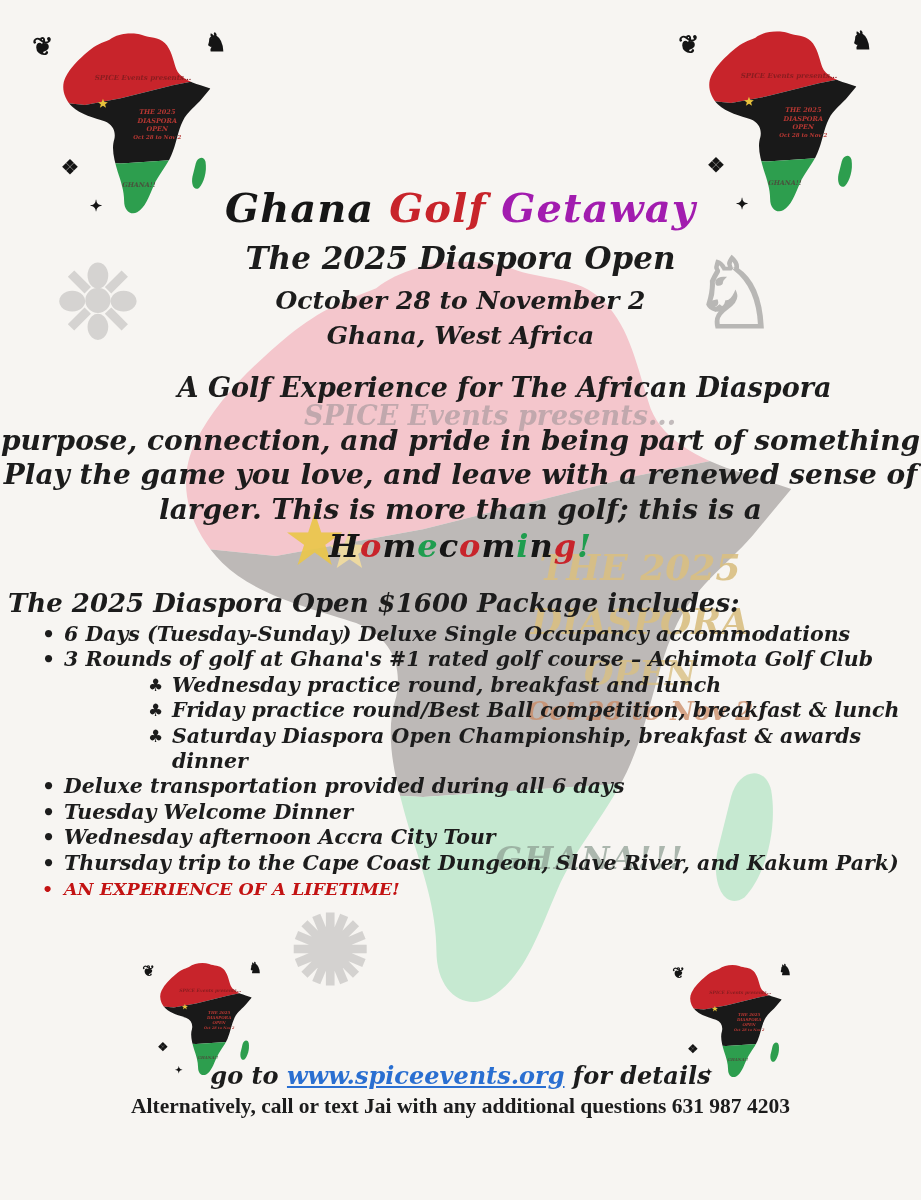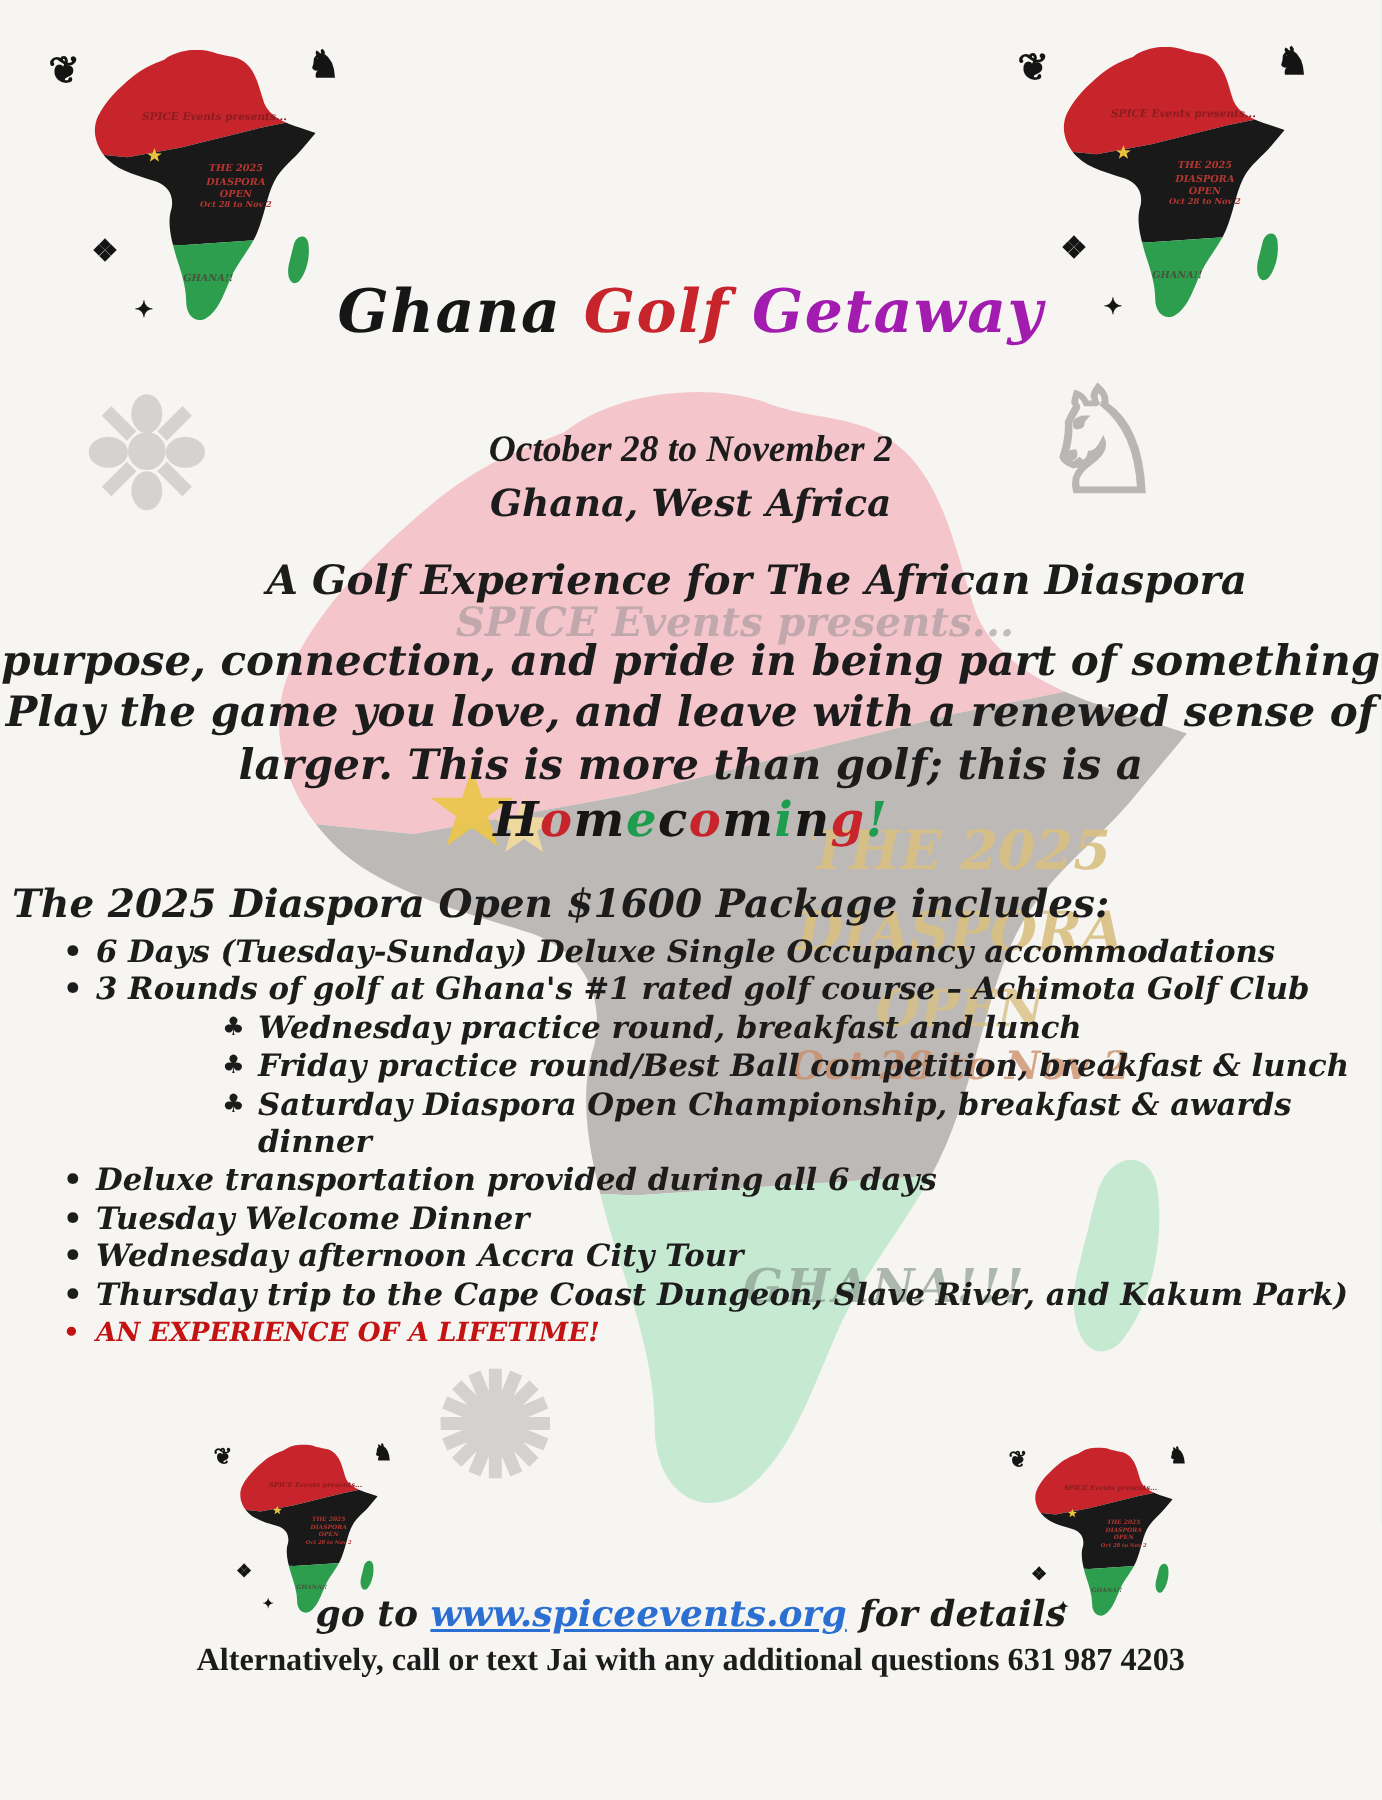--- a/index.html
+++ b/index.html
@@ -52,21 +52,21 @@
   .logo--lg .logo-dates{font-size:5.5px;}
   .logo--lg .logo-country{font-size:6.5px;}
   .logo--sm .logo-presents{font-size:4.5px;}
   .logo--sm .logo-block{font-size:4px;}
   .logo--sm .logo-dates{font-size:3.5px;}
   .logo--sm .logo-country{font-size:4px;}
 
   
   .t-main{top:184px;font-size:40px;letter-spacing:1px;}
   .t-sub{top:240px;font-size:31px;}
-  .t-dates{top:286px;font-size:25px;font-family:Liberation Serif, serif;}
+  .t-dates{top:286px;font-size:25px;}
   .t-loc{top:321px;font-size:25px;}
   .t-tag{top:372px;font-size:27px;margin-left:44px;}
 
   .intro{top:424px;font-size:28px;line-height:1.23;}
   .homecoming{top:527px;font-size:32px;letter-spacing:1px;}
 
   
   .pkg-head{top:588px;left:8px;font-size:26px;}
   .pkg{position:absolute;top:622px;left:0;right:6px;margin:0;padding:0;list-style:none;font-size:20.5px;}
   .pkg li{position:relative;line-height:25.4px;padding-left:64px;}
@@ -189,20 +189,21 @@
     <div class="logo-text logo-block">
       <div>THE 2025</div>
       <div>DIASPORA</div>
       <div>OPEN</div>
       <div class="logo-dates">Oct 28 to Nov 2</div>
     </div>
     <div class="logo-text logo-country">GHANA!!</div>
   </div>
 
   <div class="abs ctr t-main"><span style="color: rgb(22, 22, 22);">Ghana </span><span style="color: rgb(200, 36, 43);">Golf </span><span style="color: #a21caf;">Getaway</span></div>
+  <div class="abs ctr t-sub">The 2025 Diaspora Open</div>
   <div class="abs ctr t-dates">October 28 to November 2</div>
   <div class="abs ctr t-loc">Ghana, West Africa</div>
   <div class="abs ctr t-tag">A Golf Experience for The African Diaspora</div>
 
   <div class="abs ctr intro">
     <div>purpose, connection, and pride in being part of something</div>
     <div>Play the game you love, and leave with a renewed sense of</div>
     <div>larger. This is more than golf; this is a</div>
   </div>
   <div class="abs ctr homecoming"><span style="color: rgb(22, 22, 22);">H</span><span style="color: rgb(200, 36, 43);">o</span><span style="color: rgb(22, 22, 22);">m</span><span style="color: rgb(31, 157, 79);">e</span><span style="color: rgb(22, 22, 22);">c</span><span style="color: rgb(200, 36, 43);">o</span><span style="color: rgb(22, 22, 22);">m</span><span style="color: rgb(31, 157, 79);">i</span><span style="color: rgb(22, 22, 22);">n</span><span style="color: rgb(200, 36, 43);">g</span><span style="color: rgb(31, 157, 79);">!</span></div>

